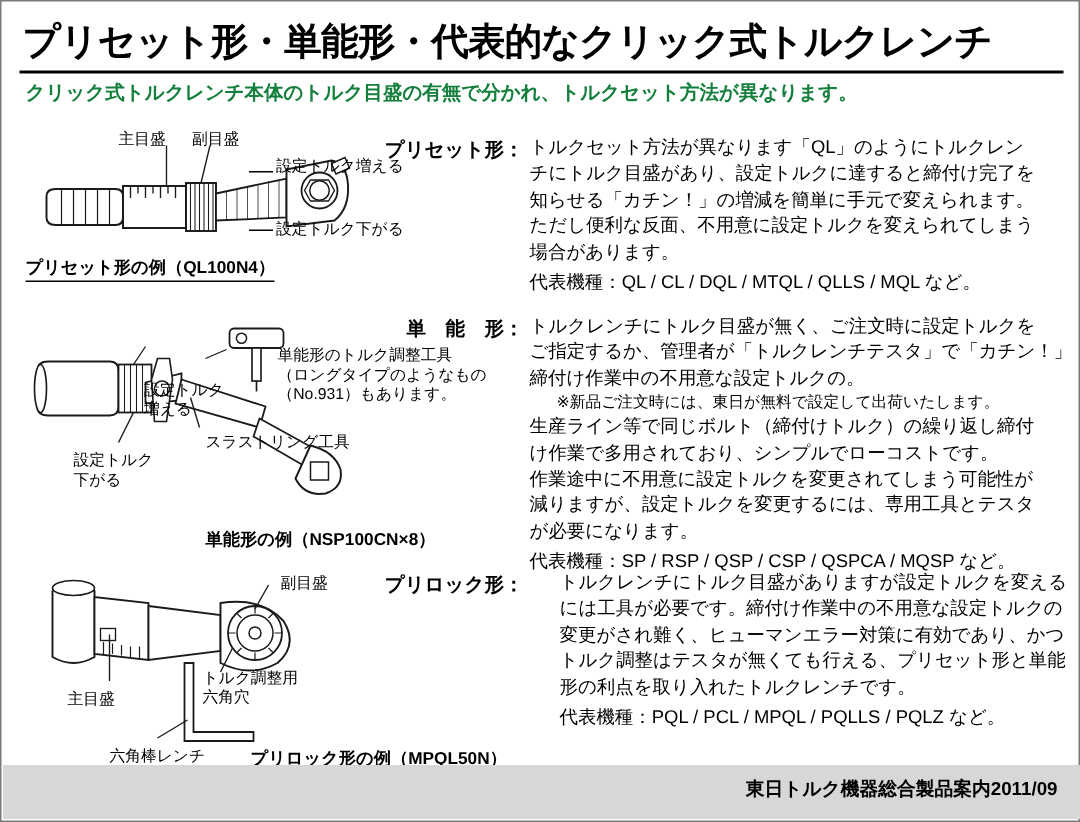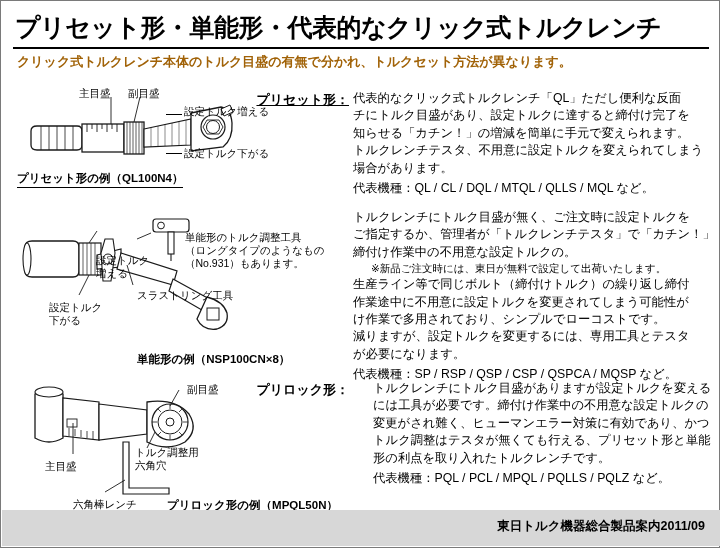--- a/index.html
+++ b/index.html
@@ -34,21 +34,21 @@
     left:12px;top:46px;
     width:696px;height:2px;
     background:#000;
   }
   .subtitle{
     position:absolute;
     left:16px;top:52px;
     width:690px;
     font-size:13px;
     font-weight:bold;
-    color:#a16207;
+    color:#15803d;
     white-space:nowrap;
   }
   .sec-label{
     position:absolute;
     font-size:13px;
     font-weight:bold;
     color:#000;
     text-align:right;
     white-space:nowrap;
   }
@@ -101,27 +101,27 @@
 </style>
 </head>
 <body>
 
 <div id="page">
 
   <div class="title">プリセット形・単能形・代表的なクリック式トルクレンチ</div>
   <div class="title-rule"></div>
   <div class="subtitle">クリック式トルクレンチ本体のトルク目盛の有無で分かれ、トルクセット方法が異なります。</div>
 
-  <div class="sec-label" style="left:238px;top:90px;width:110px;text-decoration:underline;">プリセット形：</div>
+  <div class="sec-label" style="left:238px;top:90px;width:110px;">プリセット形：</div>
 
   <div class="sec-body" style="left:352px;top:89px;">
-    <div>代表的なクリック式トルクレンチ「QL」ただし便利な反面</div>
+    <div>トルクセット方法が異なります「QL」のようにトルクレン</div>
     <div>チにトルク目盛があり、設定トルクに達すると締付け完了を</div>
     <div>知らせる「カチン！」の増減を簡単に手元で変えられます。</div>
-    <div>トルクレンチテスタ、不用意に設定トルクを変えられてしまう</div>
+    <div>ただし便利な反面、不用意に設定トルクを変えられてしまう</div>
     <div>場合があります。</div>
     <div style="margin-top:3px;">代表機種：QL / CL / DQL / MTQL / QLLS / MQL など。</div>
   </div>
 
   <svg class="art" style="left:24px;top:78px;" width="220" height="90" viewBox="0 0 220 90">
 
     <path d="M6,52 L6,66 Q6,71 12,71 L52,71 Q57,71 57,66 L57,52 Q57,47 52,47 L12,47 Q6,47 6,52 Z" fill="#ffffff" stroke="#1a1a1a" stroke-width="1.3"></path>
     <line x1="16" y1="47" x2="16" y2="71" stroke="#1a1a1a" stroke-width="0.8"></line>
     <line x1="24" y1="47" x2="24" y2="71" stroke="#1a1a1a" stroke-width="0.8"></line>
     <line x1="32" y1="47" x2="32" y2="71" stroke="#1a1a1a" stroke-width="0.8"></line>
@@ -173,29 +173,30 @@
   <div class="callout" style="left:78px;top:86px;">主目盛</div>
   <div class="callout" style="left:127px;top:86px;">副目盛</div>
   <div class="callout" style="left:183px;top:104px;">設定トルク増える</div>
   <div class="callout" style="left:183px;top:146px;">設定トルク下がる</div>
 
   <div class="ln" style="left:165px;top:113px;width:16px;height:1px;"></div>
   <div class="ln" style="left:165px;top:152px;width:16px;height:1px;"></div>
 
   <div class="caption ul" style="left:16px;top:170px;">プリセット形の例（QL100N4）</div>
 
+  <div class="sec-label" style="left:238px;top:209px;width:110px;">単　能　形：</div>
 
   <div class="sec-body" style="left:352px;top:208px;">
     <div>トルクレンチにトルク目盛が無く、ご注文時に設定トルクを</div>
     <div>ご指定するか、管理者が「トルクレンチテスタ」で「カチン！」</div>
     <div>締付け作業中の不用意な設定トルクの。</div>
     <div class="note" style="padding-left:18px;">※新品ご注文時には、東日が無料で設定して出荷いたします。</div>
     <div>生産ライン等で同じボルト（締付けトルク）の繰り返し締付</div>
+    <div>け作業で多用されており、シンプルでローコストです。</div>
     <div>作業途中に不用意に設定トルクを変更されてしまう可能性が</div>
-    <div>け作業で多用されており、シンプルでローコストです。</div>
     <div>減りますが、設定トルクを変更するには、専用工具とテスタ</div>
     <div>が必要になります。</div>
     <div style="margin-top:3px;">代表機種：SP / RSP / QSP / CSP / QSPCA / MQSP など。</div>
   </div>
 
   <svg class="art" style="left:16px;top:208px;" width="230" height="140" viewBox="0 0 230 140">
 
     <rect x="136" y="10" width="36" height="13" rx="3" fill="#ffffff" stroke="#1a1a1a" stroke-width="1.2"></rect>
     <circle cx="144" cy="16.5" r="3.4" fill="#ffffff" stroke="#1a1a1a" stroke-width="1"></circle>
     <rect x="151" y="23" width="6" height="22" fill="#ffffff" stroke="#1a1a1a" stroke-width="1.1"></rect>

